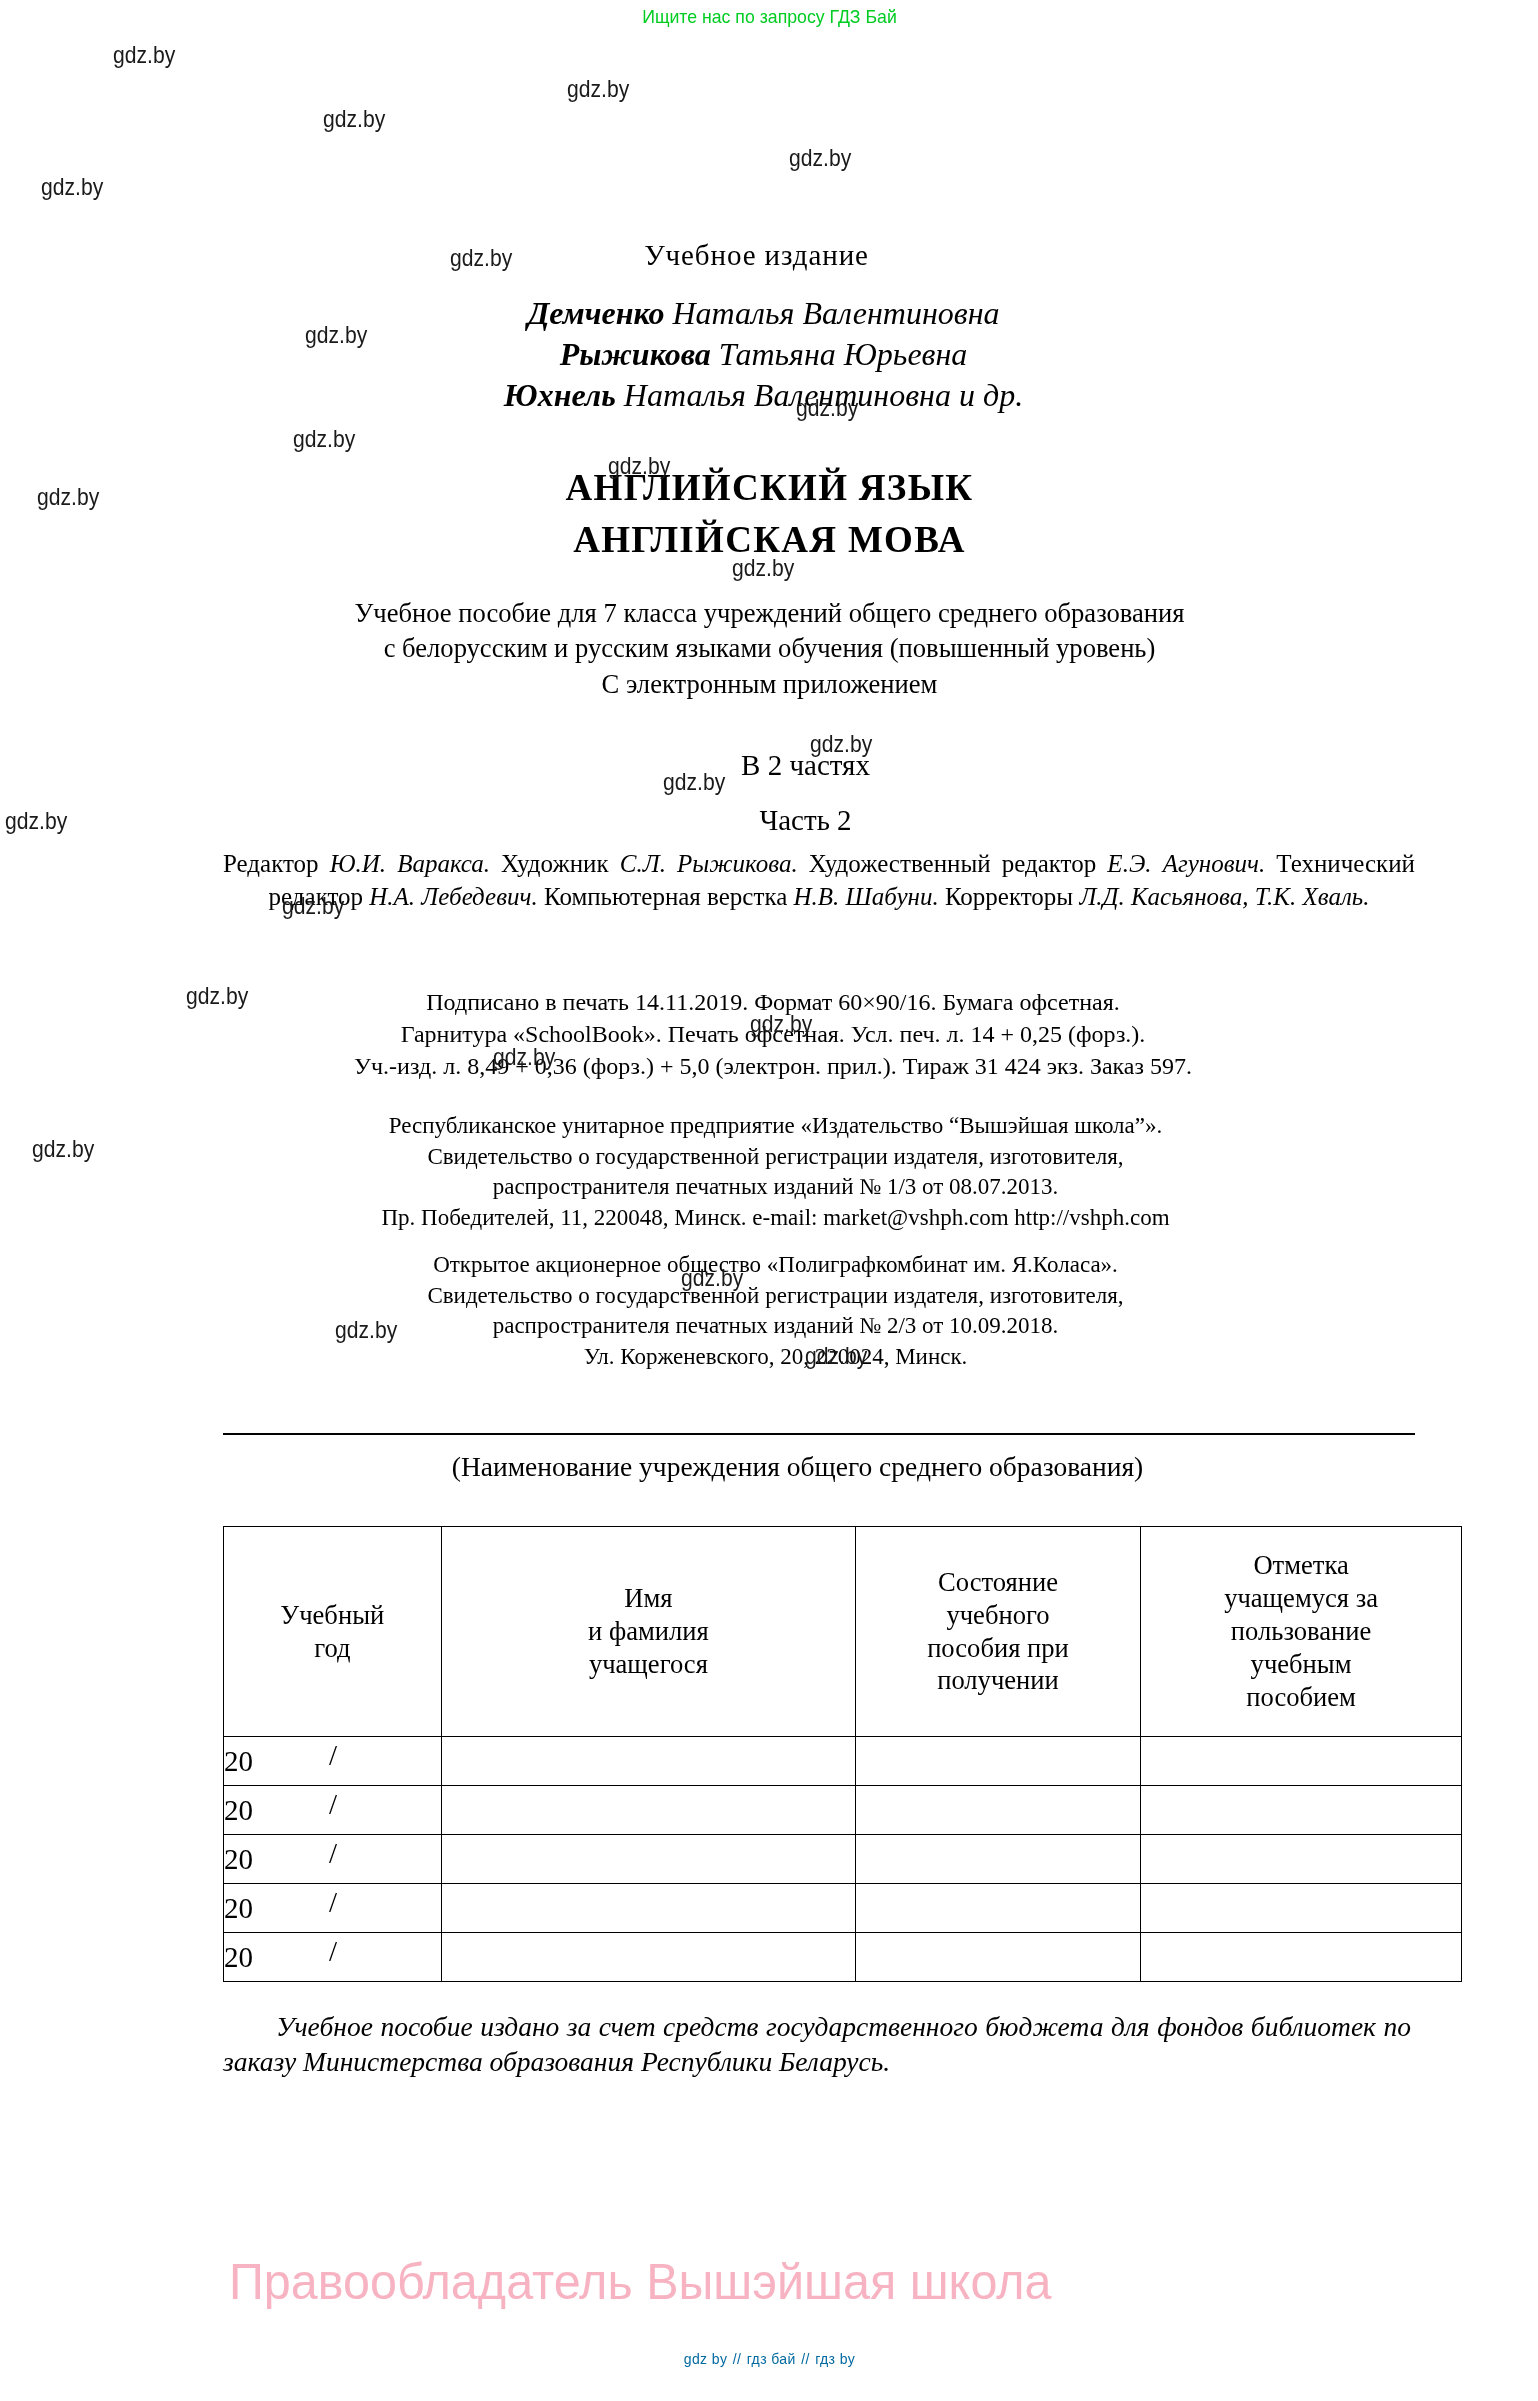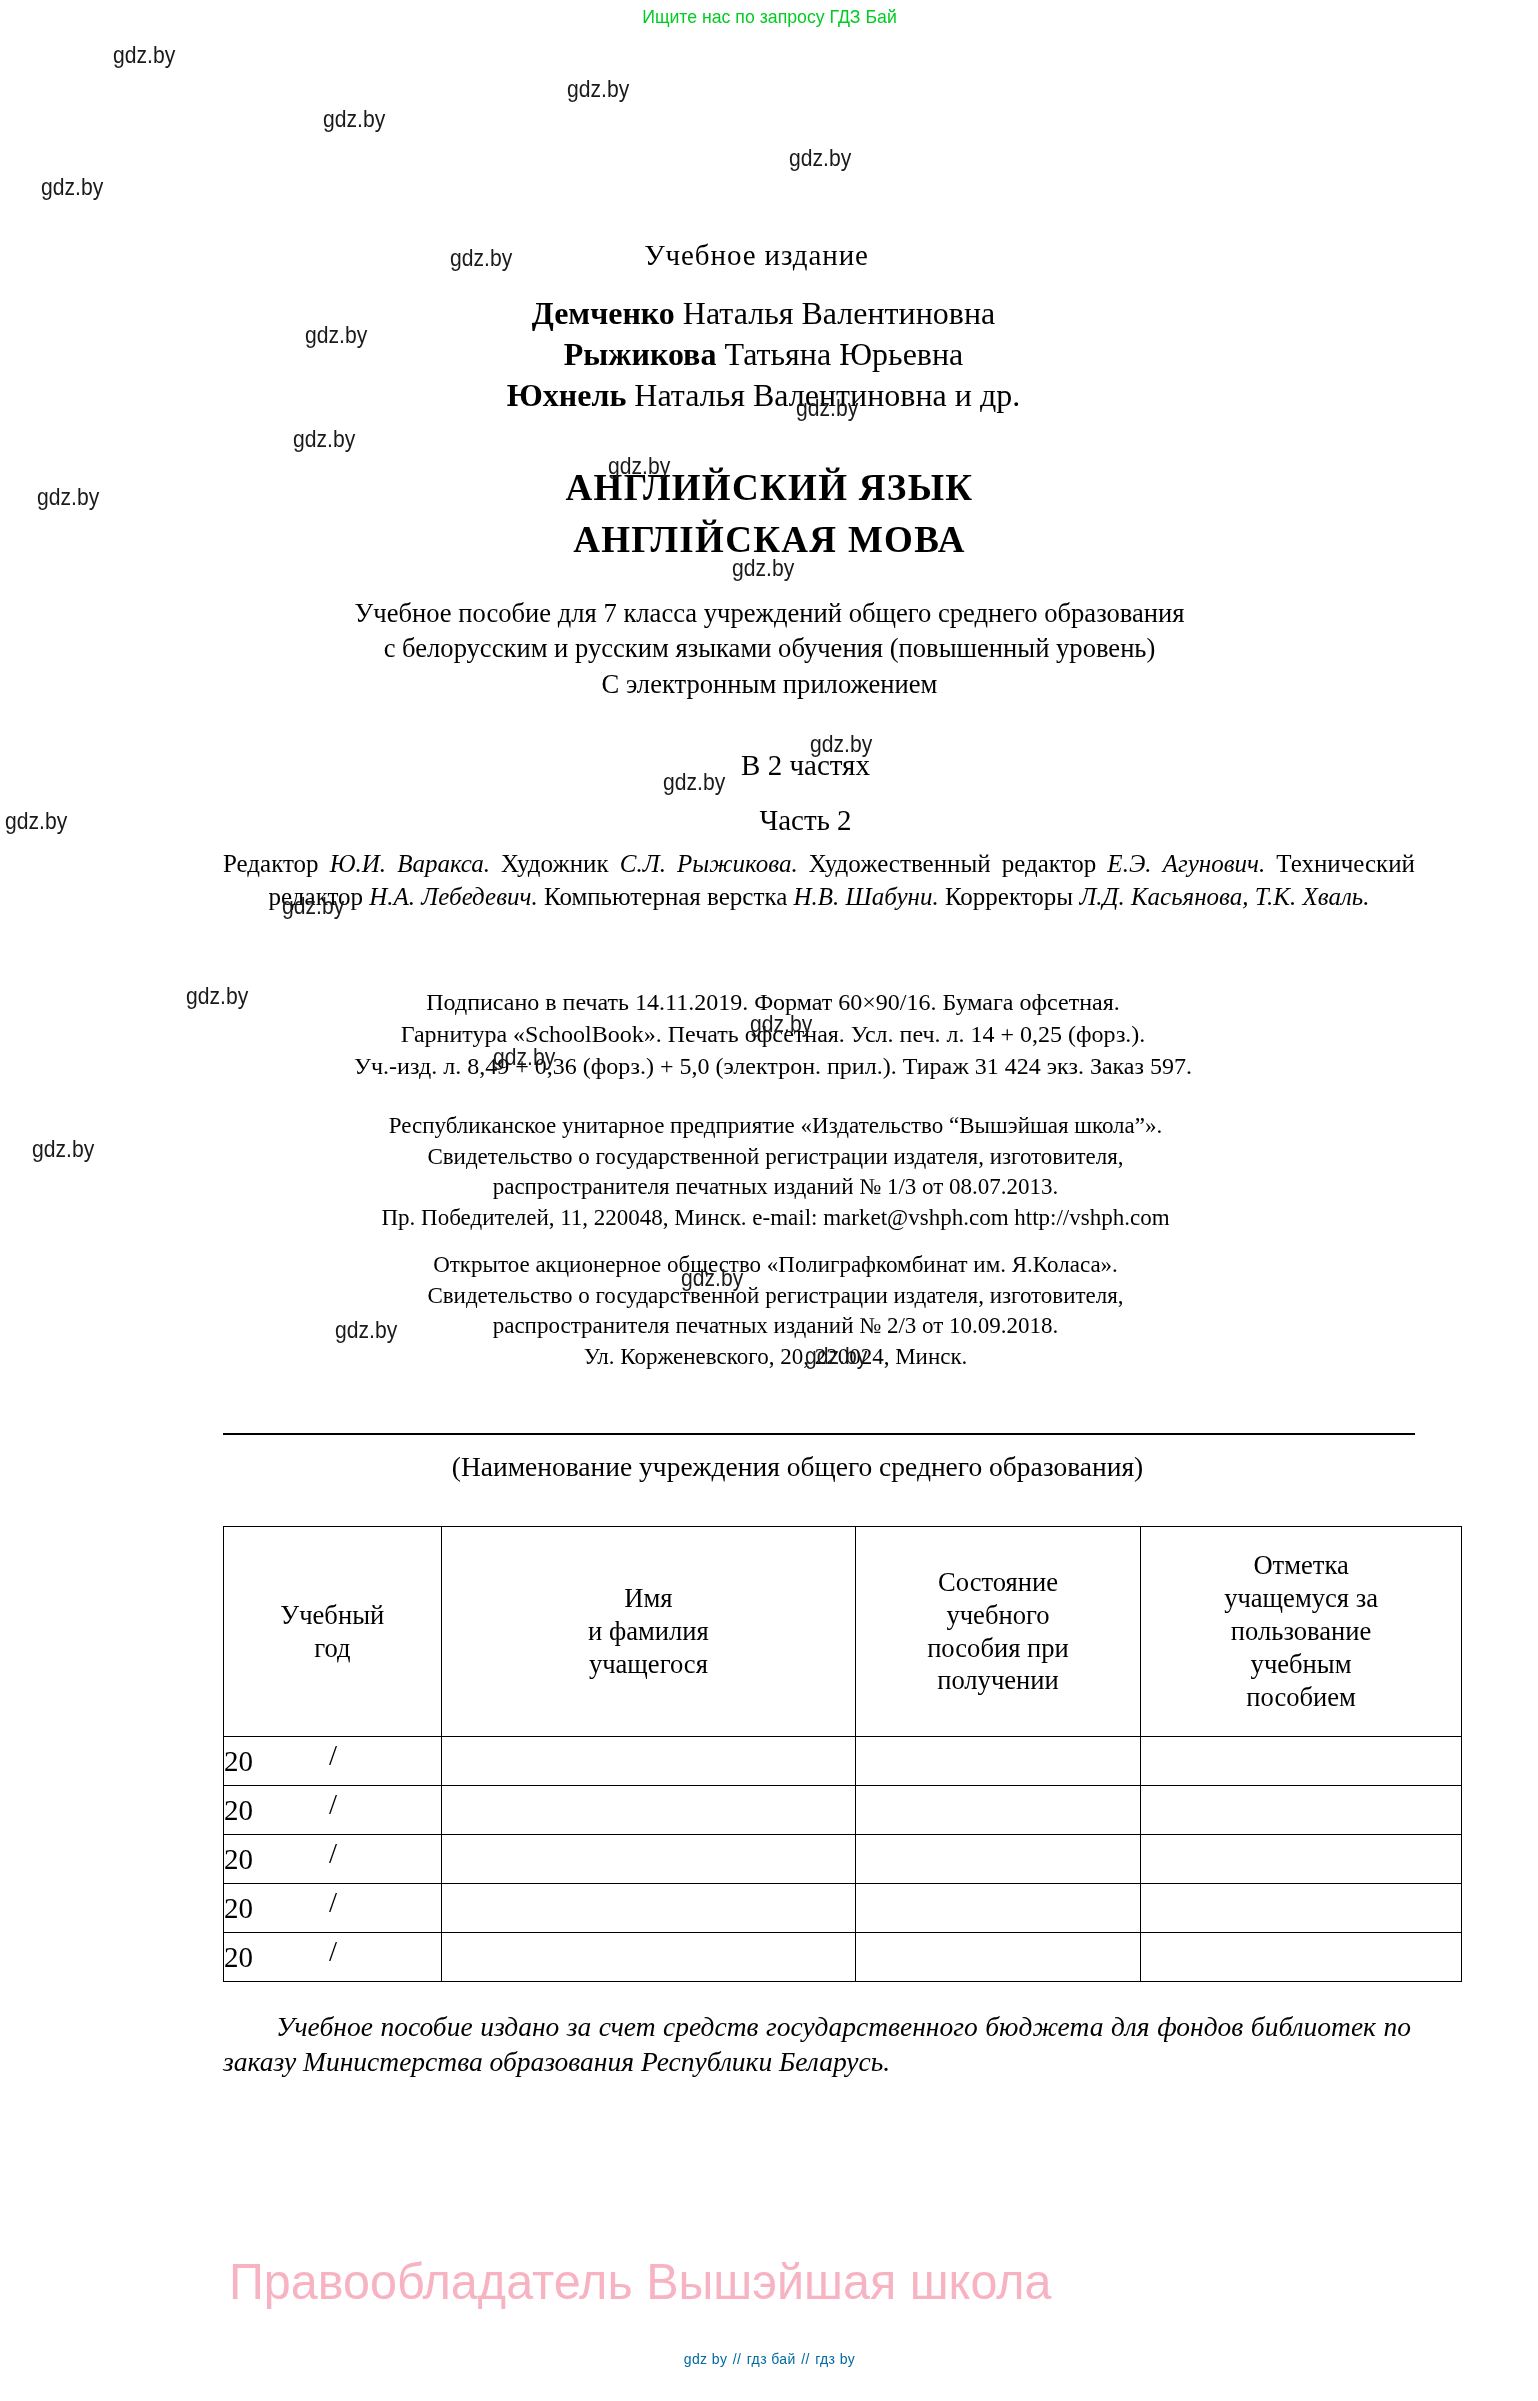--- a/index.html
+++ b/index.html
@@ -79,20 +79,21 @@
     top: 239px; left: 0; width: 1513px;
     font-size: 29px;
     letter-spacing: 0.9px;
   }
 
   .authors {
     position: absolute;
     top: 293px; left: 0; width: 1527px;
     font-size: 32px;
     line-height: 1.28;
+    font-style: italic;
   }
   .authors .nm { font-weight: bold; }
 
   .title-main {
     position: absolute;
     top: 462px; left: 0; width: 1539px;
     font-size: 37px;
     font-weight: bold;
     line-height: 1.4;
     letter-spacing: 1.3px;

